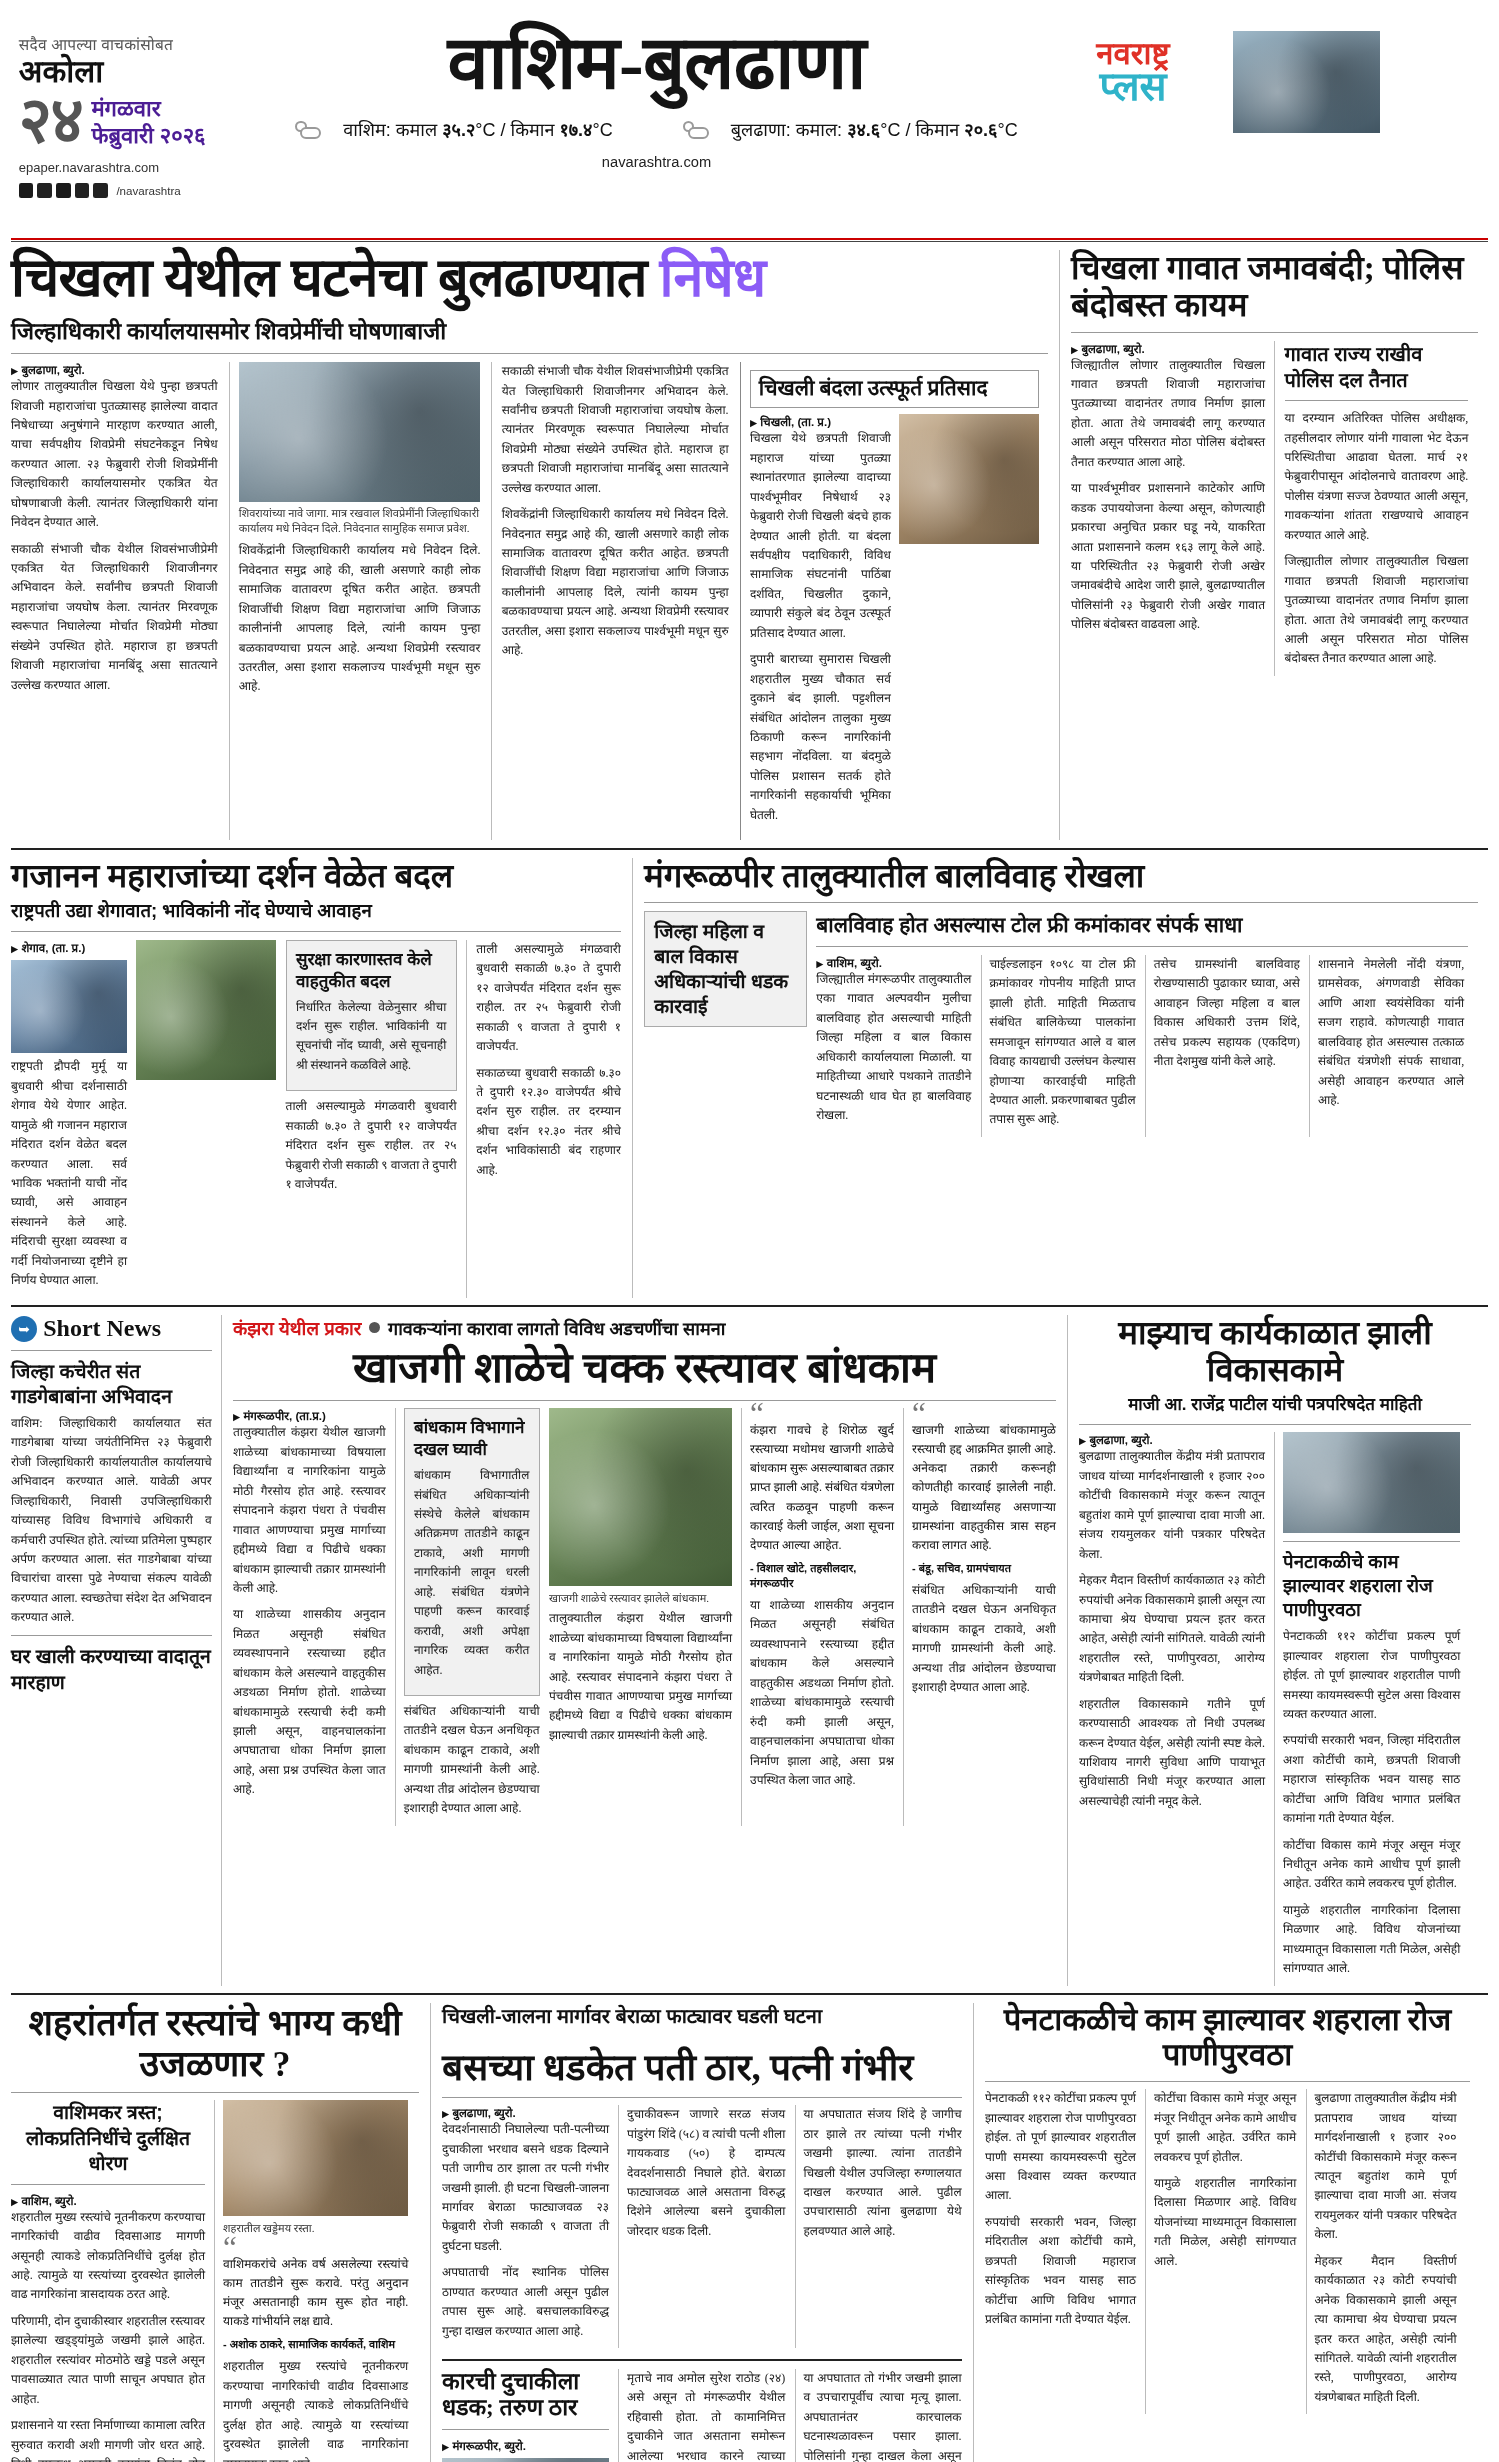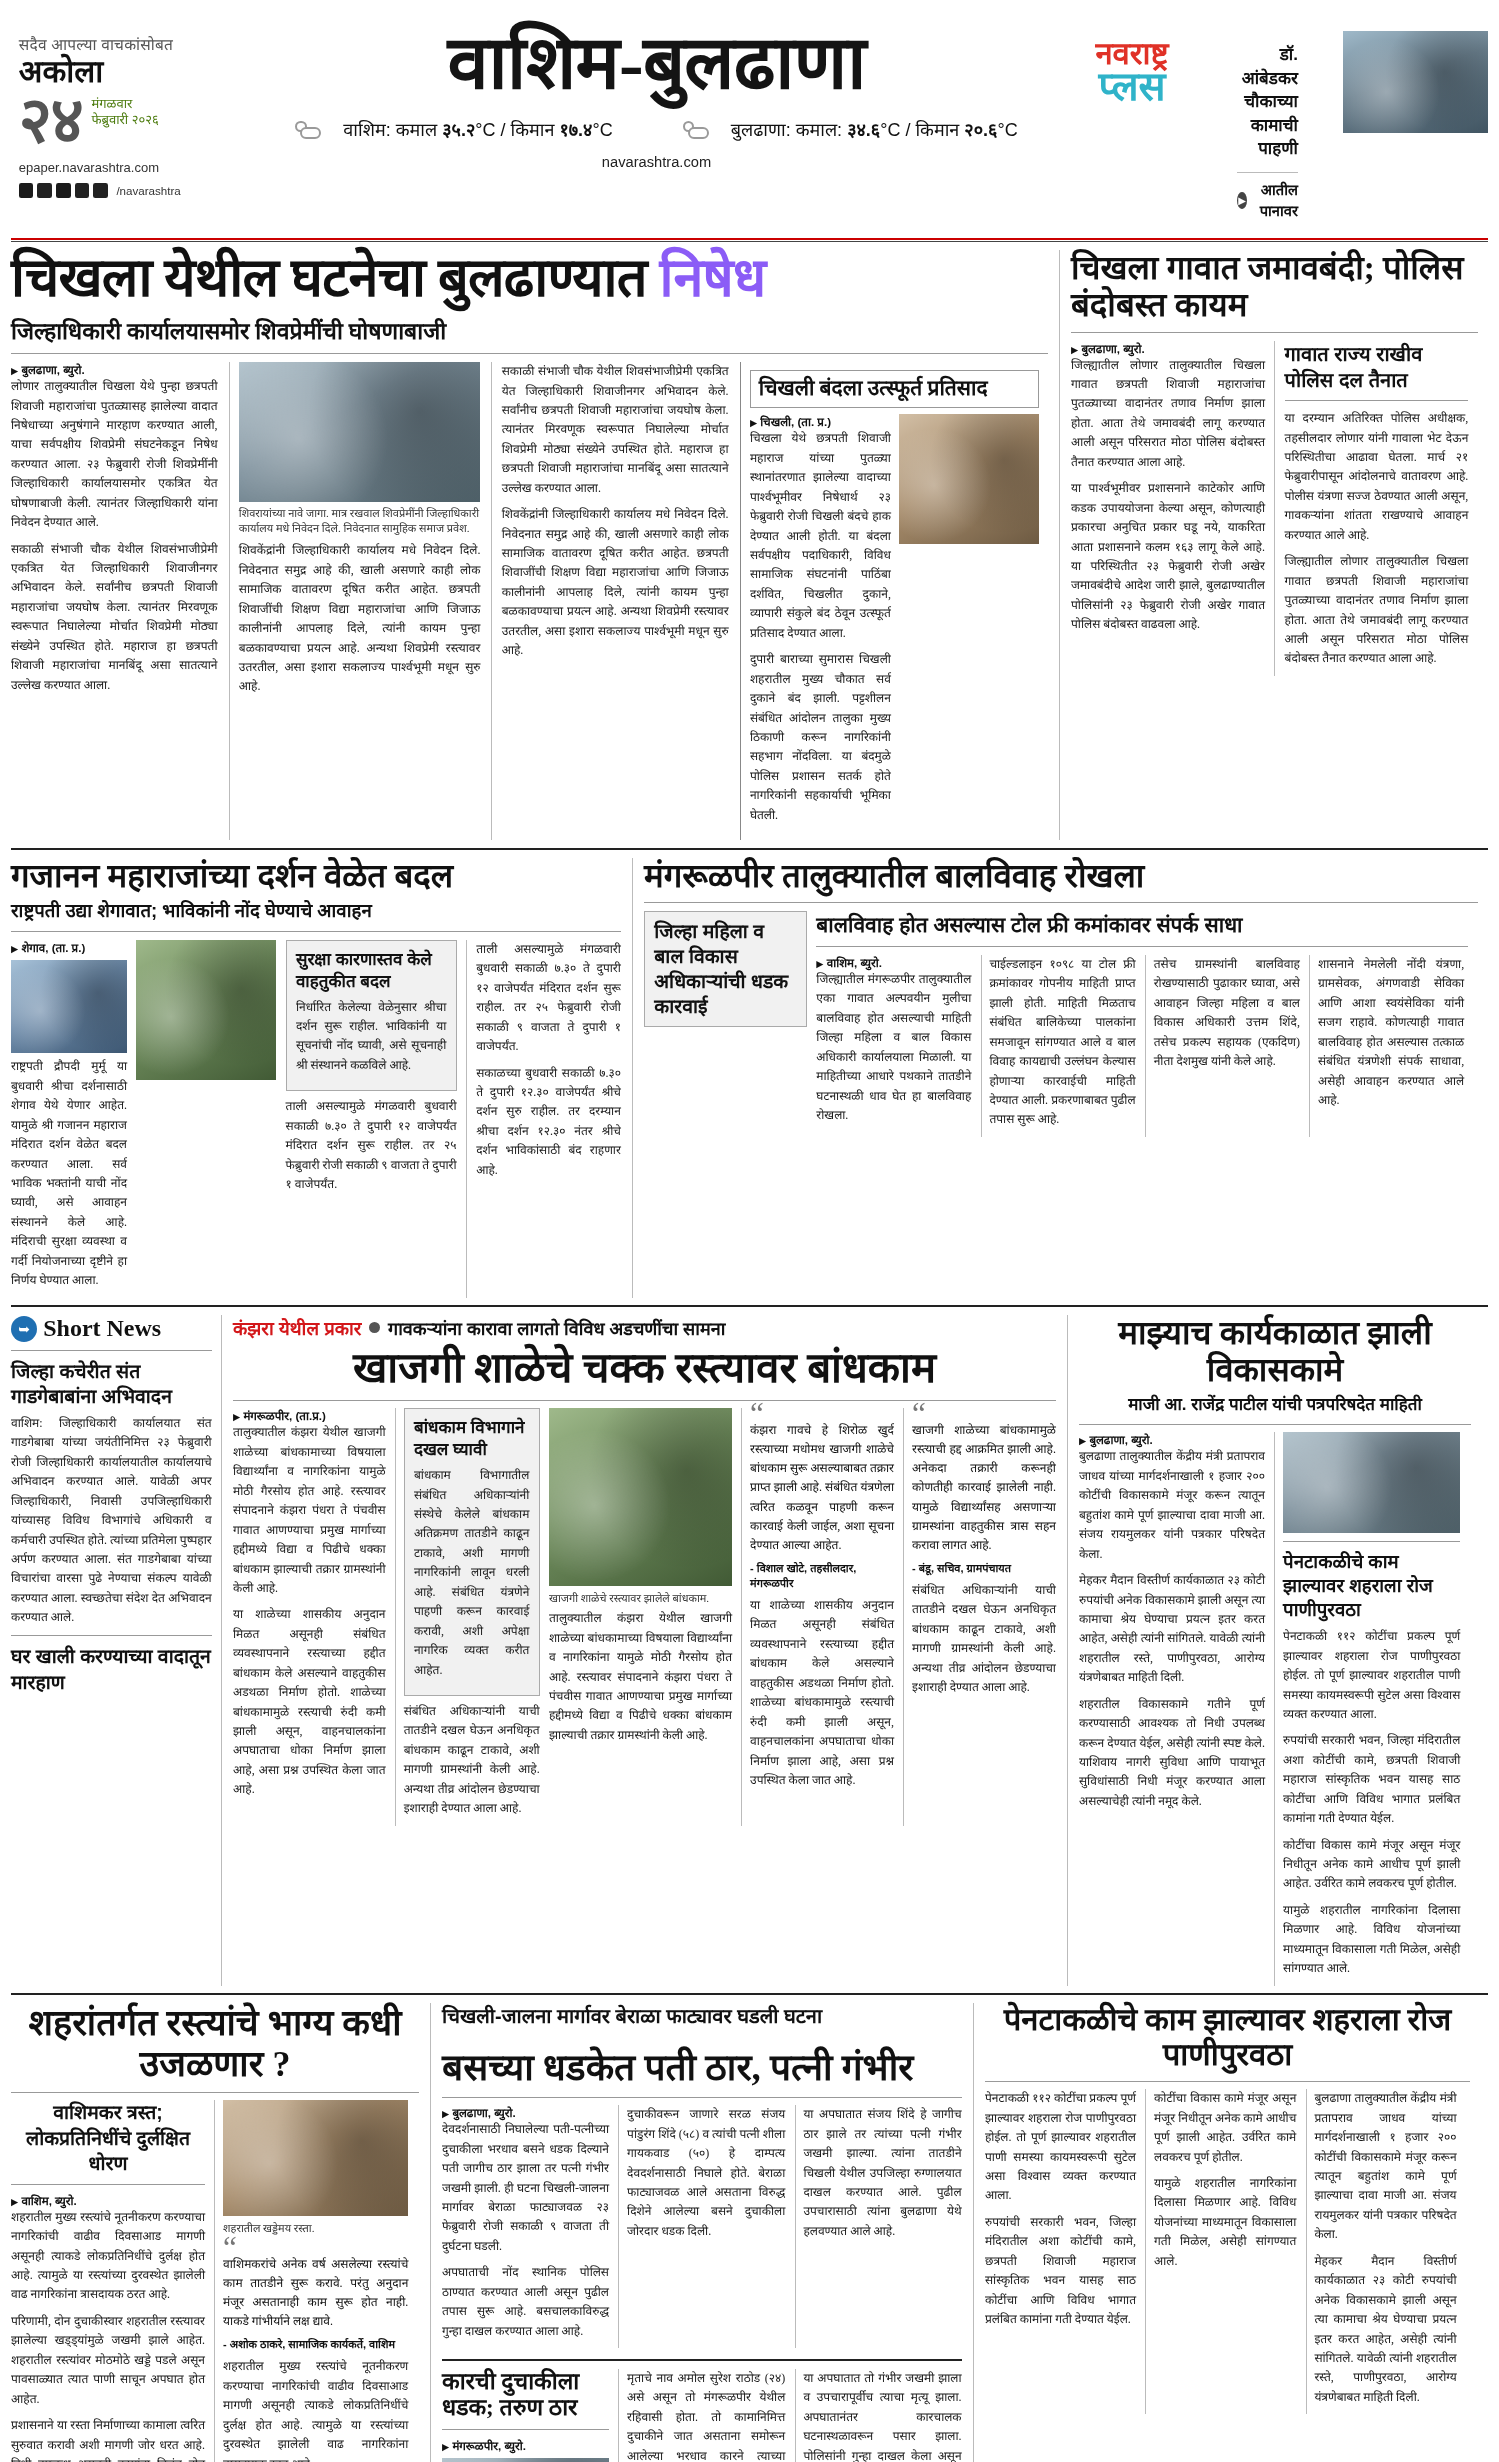--- a/index.html
+++ b/index.html
@@ -14,21 +14,21 @@
   .page { width: 1499px; height: 2462px; position: relative; background: #fff; padding: 0 11px 0 11px; }
 
   
   .masthead { display: flex; align-items: flex-start; padding: 17px 0 0 0; height: 233px; }
   .mh-left { width: 233px; padding-left: 7.8px; padding-top: 15.5px; }
   .mh-tag { font-size: 15.5px; color: #555; letter-spacing: 0.2px; }
   .mh-city { font-size: 31px; font-weight: bold; line-height: 1.05; margin-top: 1.6px; }
   .mh-daterow { display: flex; align-items: flex-start; margin-top: 1.6px; }
   .mh-day { font-size: 64px; font-weight: bold; color: #555; line-height: .95; letter-spacing: -1.6px; }
   .mh-dmy { margin-left: 9.3px; padding-top: 6.2px; }
-  .mh-dmy div { font-size: 13px; font-weight: normal; color: #4d7c0f; line-height: 1.22; }
+  .mh-dmy div { font-size: 22px; font-weight: bold; color: #4c1d95; line-height: 1.22; }
   .mh-url { font-size: 13px; color: #333; margin-top: 9.3px; }
   .mh-social { display: flex; align-items: center; gap: 3.9px; margin-top: 7.8px; }
   .soc { width: 14.7px; height: 14.7px; border-radius: 2.3px; background: #222; display: inline-block; }
   .soc.fb { background:#1b1b1b; } .soc.ig { background:#1b1b1b; }
   .mh-handle { font-size: 11.6px; color: #333; margin-left: 4.7px; }
 
   .mh-center { flex: 1; text-align: center; padding-top: 9.3px; position: relative; }
   .mh-title { font-size: 74px; font-weight: bold; letter-spacing: -0.8px; line-height: 1; color: #141414;
               font-family: "Liberation Serif", "DejaVu Serif", serif; }
   .mh-weather { display: flex; justify-content: center; gap: 70px; margin-top: 17px; font-size: 18px; }
@@ -156,27 +156,20 @@
         </div>
       </div>
       <div class="mh-site">navarashtra.com</div>
     </div>
 
     <div class="mh-right">
       <div class="np-logo">
         <div class="np-nav">नवराष्ट्र</div>
         <div class="np-plus">प्लस</div>
       </div>
-      <div class="np-cap">
-        <div>डॉ. आंबेडकर चौकाच्या कामाची पाहणी</div>
-        <div class="np-inner">
-          <span class="circ-arrow">▶</span>
-          <span>आतील पानावर</span>
-        </div>
-      </div>
       <div class="np-photo"></div>
     </div>
   </div>
 
   <div class="head-rule"></div>
   <div class="head-rule2"></div>
 
   <div class="cols">
 
     <div style="width:1048px; padding-right:11px;">

